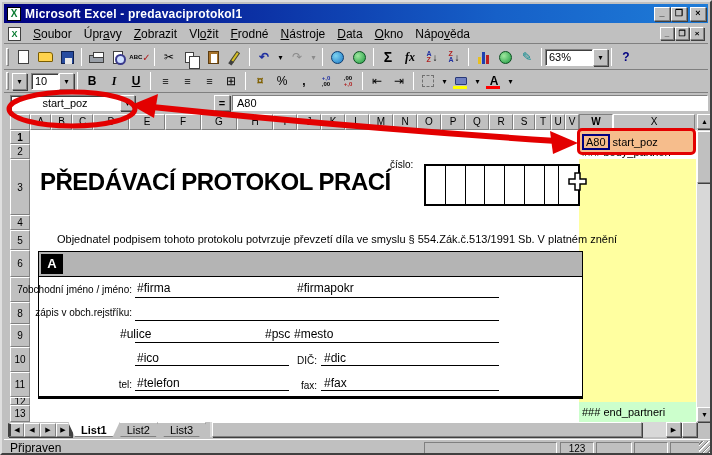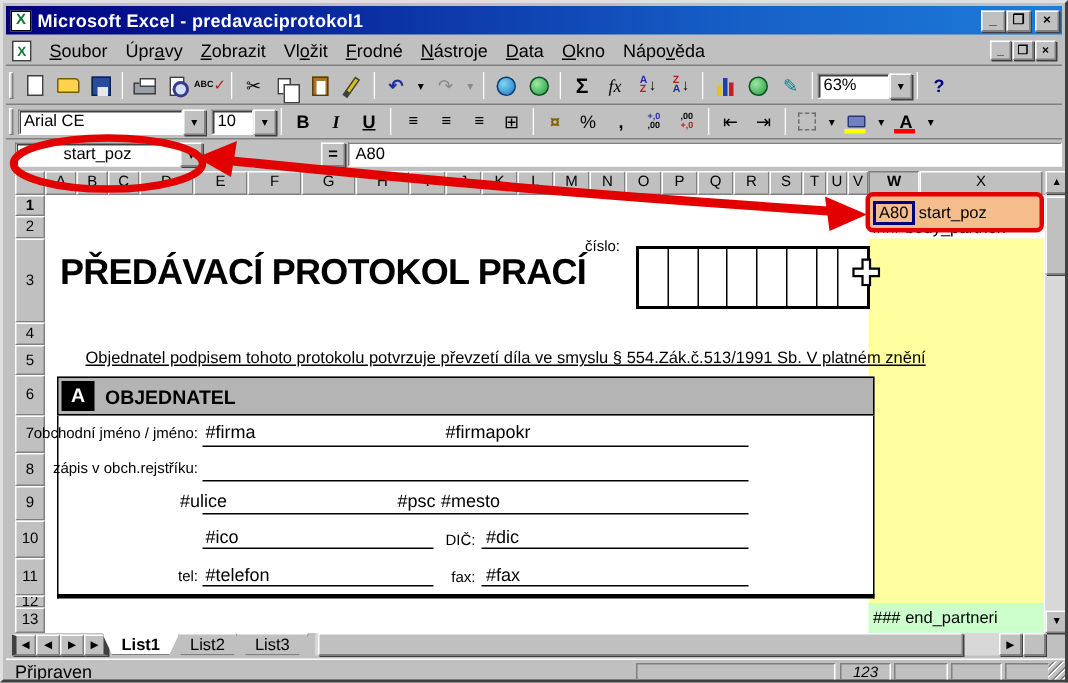--- a/index.html
+++ b/index.html
@@ -102,21 +102,21 @@
   .marker-row { z-index:10; font-size:11px; white-space:nowrap; }
   .w1rect { left:575px; top:126px; width:119px; height:27px; background:#f6bd8c; border:3px solid #e30000;
             border-radius:5px; z-index:20; display:flex; align-items:center; padding-left:2px; font-size:11px; white-space:nowrap; }
   .w1cell { border:2px solid #000080; padding:0 2px; margin-right:3px; }
   .ftitle { left:38px; top:166px; font-size:24px; font-weight:bold; z-index:6; white-space:nowrap; letter-spacing:-0.5px; }
   .cislo { left:388px; top:157px; font-size:10px; z-index:7; }
   .cboxes { left:422px; top:162px; width:156px; height:42px; border:2px solid #000; display:flex; z-index:7; background:#fff; }
   .ccell { flex:1; border-right:1px solid #000; }
   .ccell:nth-child(7) { flex:0.72; }
   .ccell:last-child { border-right:none; }
-  .note { left:55px; top:231px; font-size:11px; white-space:nowrap; z-index:8;text-decoration:underline; }
+  .note { left:55px; top:231px; font-size:11px; white-space:nowrap; z-index:8; }
   .bannerA { left:36px; top:249px; width:545px; height:26px; background:#b4b4b4; border:1px solid #000; z-index:6; }
   .bannerA .letter { position:absolute; left:2px; top:2px; width:22px; height:20px; background:#000; color:#fff;
                      font-weight:bold; font-size:13px; text-align:center; line-height:20px; }
   .bannerA .stitle { position:absolute; left:31px; top:5px; font-weight:bold; font-size:13px; }
   .bodyA { left:36px; top:275px; width:545px; height:122px; border:1px solid #000; border-top:none; border-bottom:3px solid #000; z-index:5; background:#fff; }
   .flabel { font-size:10px; width:125px; left:5px; text-align:right; z-index:7; white-space:nowrap; }
   .fval { font-size:12px; z-index:7; white-space:nowrap; }
   .uline { border-bottom:1px solid #000; z-index:6; }
 
   
@@ -129,21 +129,21 @@
   .tabs { display:flex; margin-left:2px; }
   .tab { height:15px; padding:1px 12px 0 12px; font-size:11px; background:#c0c0c0; border:1px solid #808080; border-top:1px solid #fff;
          clip-path:polygon(0 0, 100% 0, calc(100% - 7px) 100%, 7px 100%); margin-left:-6px; }
   .tab.active { background:#fff; font-weight:bold; z-index:2; }
   .htrack { flex:1; height:15px; margin-left:4px; background:#d8d8d8; position:relative; }
   .hthumb { position:absolute; left:2px; top:0; width:430px; height:15px; }
   .hbtn { position:absolute; top:0; width:15px; height:15px; font-size:7px; }
   .statusbar { position:absolute; left:2px; top:437px; width:708px; height:16px; border-top:1px solid #fff; display:flex; align-items:center; }
   .stext { font-size:12px; margin-left:6px; }
   .spanel { height:13px; border:1px solid; border-color:#808080 #fff #fff #808080; font-size:10px;
-            display:flex; align-items:center; justify-content:center; position:absolute; top:2px;font-style:italic; }
+            display:flex; align-items:center; justify-content:center; position:absolute; top:2px; }
   .gripcorner { position:absolute; right:0px; top:1px; width:13px; height:13px;
       background:repeating-linear-gradient(135deg,#c0c0c0 0 2px,#808080 2px 3px,#fff 3px 4px); }
 
   .overlay { position:absolute; left:0; top:0; width:712px; height:455px; z-index:60; pointer-events:none; }
   .cursorplus { z-index:30; }
 </style>
 </head>
 <body>
 
 <div class="app">
@@ -216,21 +216,21 @@
     <div class="dd dis">▾</div>
     <div class="sep"></div>
     <div class="tbtn">
         <div class="ic-globe"></div>
       </div>
     <div class="tbtn">
         <div class="ic-globe green"></div>
       </div>
     <div class="sep"></div>
     <div class="tbtn" style="font-weight:bold;font-size:14px">Σ</div>
-    <div class="tbtn" style="font-style:italic;font-weight:normal;font-family:'Liberation Serif',serif">fx</div>
+    <div class="tbtn" style="font-style:italic;font-weight:bold;font-family:'Liberation Serif',serif">fx</div>
     <div class="tbtn">
       <span class="ic-sort">
           <span class="a">A</span>
           <span class="z">Z</span>
         </span>
         <span class="sortarr">↓</span>
     </div>
     <div class="tbtn">
       <span class="ic-sort">
           <span class="z">Z</span>
@@ -254,23 +254,20 @@
     <div class="combo" style="width:48px">
         <span>63%</span>
       </div>
     <div class="combobtn btn raised">▾</div>
     <div class="sep"></div>
     <div class="tbtn" style="color:#000080;font-weight:bold">?</div>
   </div>
 
   <div class="tbar tb2">
     <div class="grip"></div>
-    <div class="combo" style="width:110px">
-        <span>Arial CE</span>
-      </div>
     <div class="combobtn btn raised">▾</div>
     <div style="width:4px"></div>
     <div class="combo" style="width:28px">
         <span>10</span>
       </div>
     <div class="combobtn btn raised">▾</div>
     <div class="sep"></div>
     <div class="tbtn" style="font-weight:bold">B</div>
     <div class="tbtn" style="font-style:italic;font-family:'Liberation Serif',serif;font-weight:bold">I</div>
     <div class="tbtn" style="text-decoration:underline;font-weight:bold">U</div>
@@ -390,21 +387,20 @@
       <div class="ccell"></div>
     <div class="ccell"></div>
       <div class="ccell"></div>
       <div class="ccell"></div>
       <div class="ccell"></div>
   </div>
   <div class="abs note">Objednatel podpisem tohoto protokolu potvrzuje převzetí díla ve smyslu § 554.Zák.č.513/1991 Sb. V platném znění</div>
 
   <div class="abs bannerA">
     <div class="letter">A</div>
-    <div class="stitle">OBJEDNATEL</div>
   </div>
   <div class="abs bodyA"></div>
 
   <div class="abs flabel" style="top:282px">obchodní jméno / jméno:</div>
   <div class="abs fval" style="left:135px;top:279px">#firma</div>
   <div class="abs fval" style="left:295px;top:279px">#firmapokr</div>
   <div class="abs uline" style="left:133px;top:282px;width:364px;height:14px"></div>
 
   <div class="abs flabel" style="top:305px">zápis v obch.rejstříku:</div>
   <div class="abs uline" style="left:133px;top:304px;width:364px;height:15px"></div>

